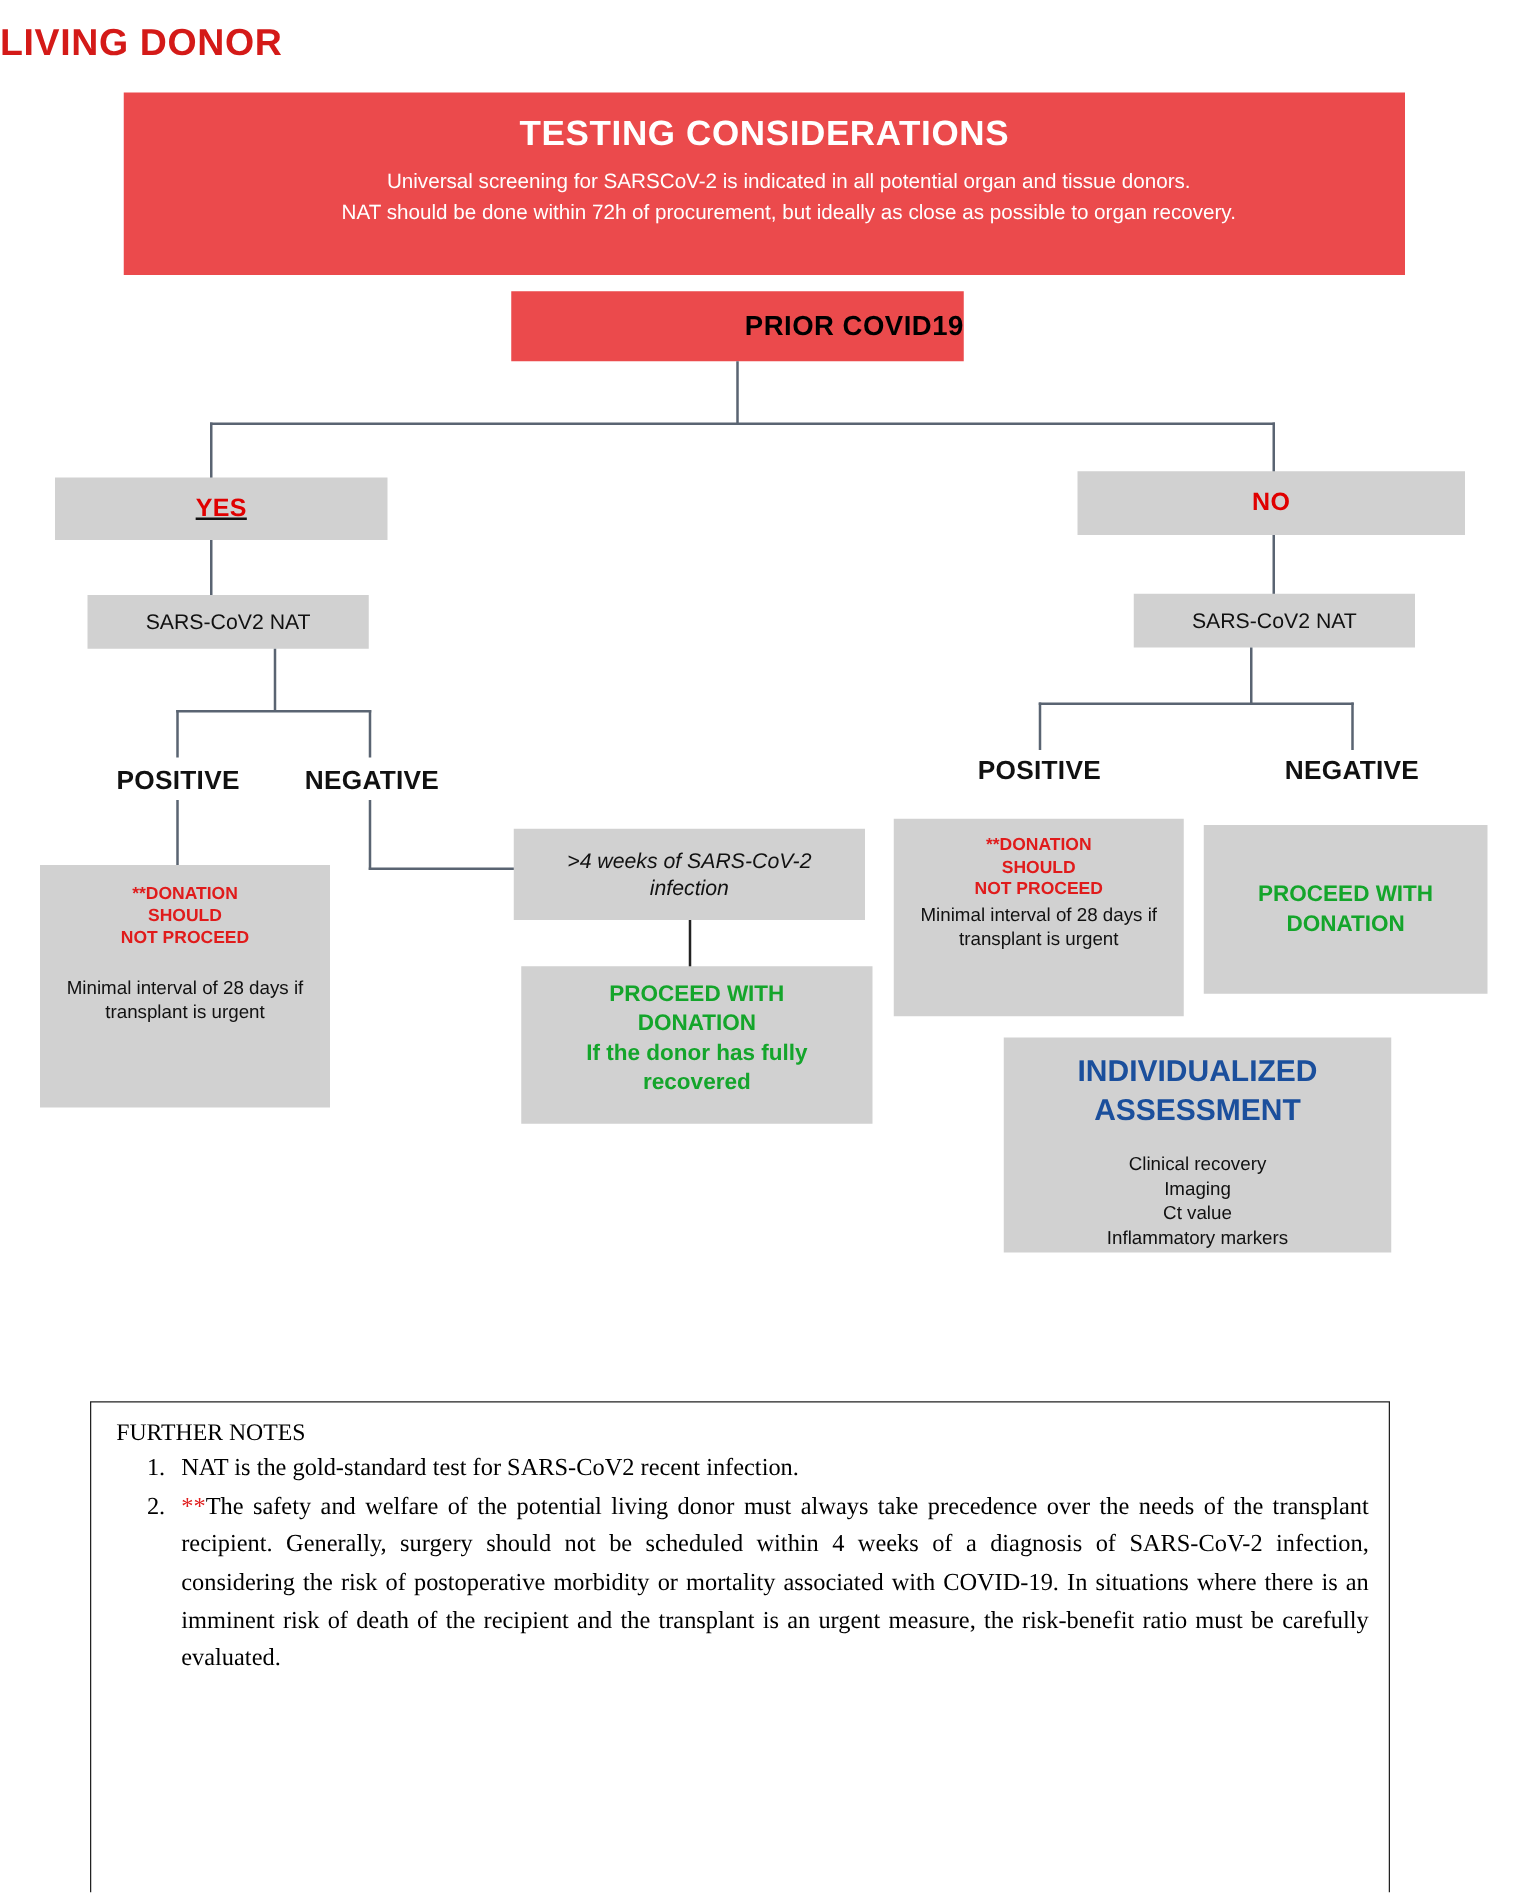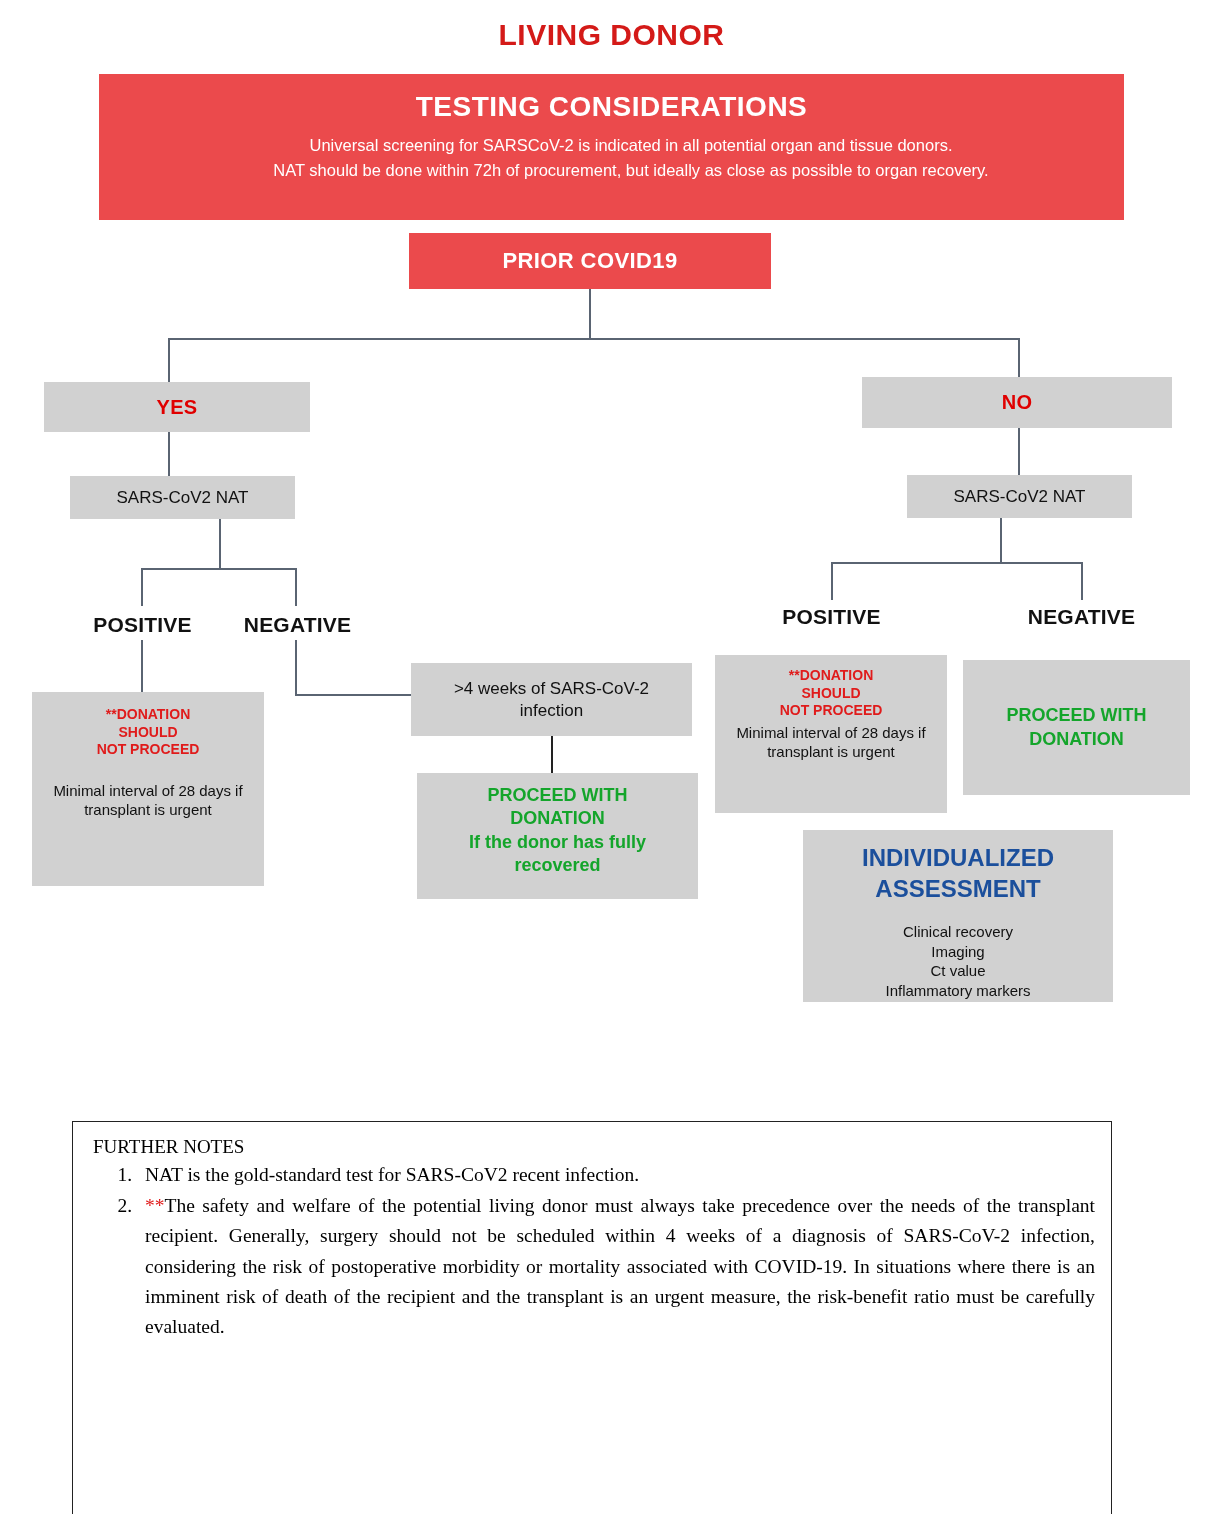--- a/index.html
+++ b/index.html
@@ -18,21 +18,21 @@
     overflow: hidden;
     background: #ffffff;
   }
 
   
   .abs { position: absolute; box-sizing: border-box; }
 
   
   .page-title {
     left: 0; top: 18px; width: 1223px;
-    text-align: center;
+    text-align: left;
     font-size: 30px;
     font-weight: bold;
     color: #D41A18;
     letter-spacing: 0.5px;
   }
 
   
   .banner {
     left: 99px; top: 74px; width: 1025px; height: 146px;
     background: #EB4A4C;
@@ -49,26 +49,26 @@
   .banner-sub {
     font-size: 16.5px;
     line-height: 1.55;
     margin-top: 7px;
     margin-left: 39px;
   }
 
   
   .node-red {
     background: #EB4A4C;
-    color: #ffffff;
+    color: #000000;
     font-size: 22px;
     font-weight: bold;
     display: flex;
     align-items: center;
-    justify-content: center;
+    justify-content: flex-end;
     letter-spacing: 0.4px;
   }
 
   
   .node-gray {
     background: #D1D1D1;
     color: #111111;
     display: flex;
     flex-direction: column;
     align-items: center;
@@ -184,21 +184,21 @@
   </div>
 
   <div class="abs ln-v" style="left:589px; top:289px; height:50px;"></div>
 
   <div class="abs ln-h" style="left:168px; top:338px; width:852px;"></div>
 
   <div class="abs ln-v" style="left:168px; top:338px; height:46px;"></div>
 
   <div class="abs ln-v" style="left:1018px; top:338px; height:42px;"></div>
 
-  <div class="abs node-gray center-v" style="left:44px; top:382px; width:266px; height:50px;">
+  <div class="abs node-gray center-v" style="left:44px; top:382px; width:266px; height:50px;text-decoration:underline;">
     <span class="lbl-yesno">YES</span>
   </div>
 
   <div class="abs ln-v" style="left:168px; top:432px; height:44px;"></div>
 
   <div class="abs node-gray center-v" style="left:70px; top:476px; width:225px; height:43px;">
     <span class="lbl-nat">SARS-CoV2 NAT</span>
   </div>
 
   <div class="abs ln-v" style="left:219px; top:519px; height:50px;"></div>
@@ -217,21 +217,21 @@
       <span>SHOULD</span><br>
       <span>NOT PROCEED</span>
     </div>
     <div class="lbl-sub" style="margin-top:22px; width:196px;">Minimal interval of 28 days if transplant is urgent</div>
   </div>
 
   <div class="abs ln-v" style="left:295px; top:640px; height:56px;"></div>
   <div class="abs ln-h" style="left:295px; top:694px; width:118px;"></div>
 
   <div class="abs node-gray center-v" style="left:411px; top:663px; width:281px; height:73px;">
-    <div class="lbl-plain" style="width:258px;">&gt;4 weeks of SARS-CoV-2 infection</div>
+    <div class="lbl-plain" style="width:258px;font-style:italic;">&gt;4 weeks of SARS-CoV-2 infection</div>
   </div>
 
   <div class="abs ln-v ln-dark" style="left:551px; top:736px; height:38px;"></div>
 
   <div class="abs node-gray" style="left:417px; top:773px; width:281px; height:126px; padding-top:11px;">
     <div class="lbl-green" style="width:262px;">
       <span>PROCEED WITH</span><br>
       <span>DONATION</span><br>
       <span>If the donor has fully recovered</span>
     </div>

